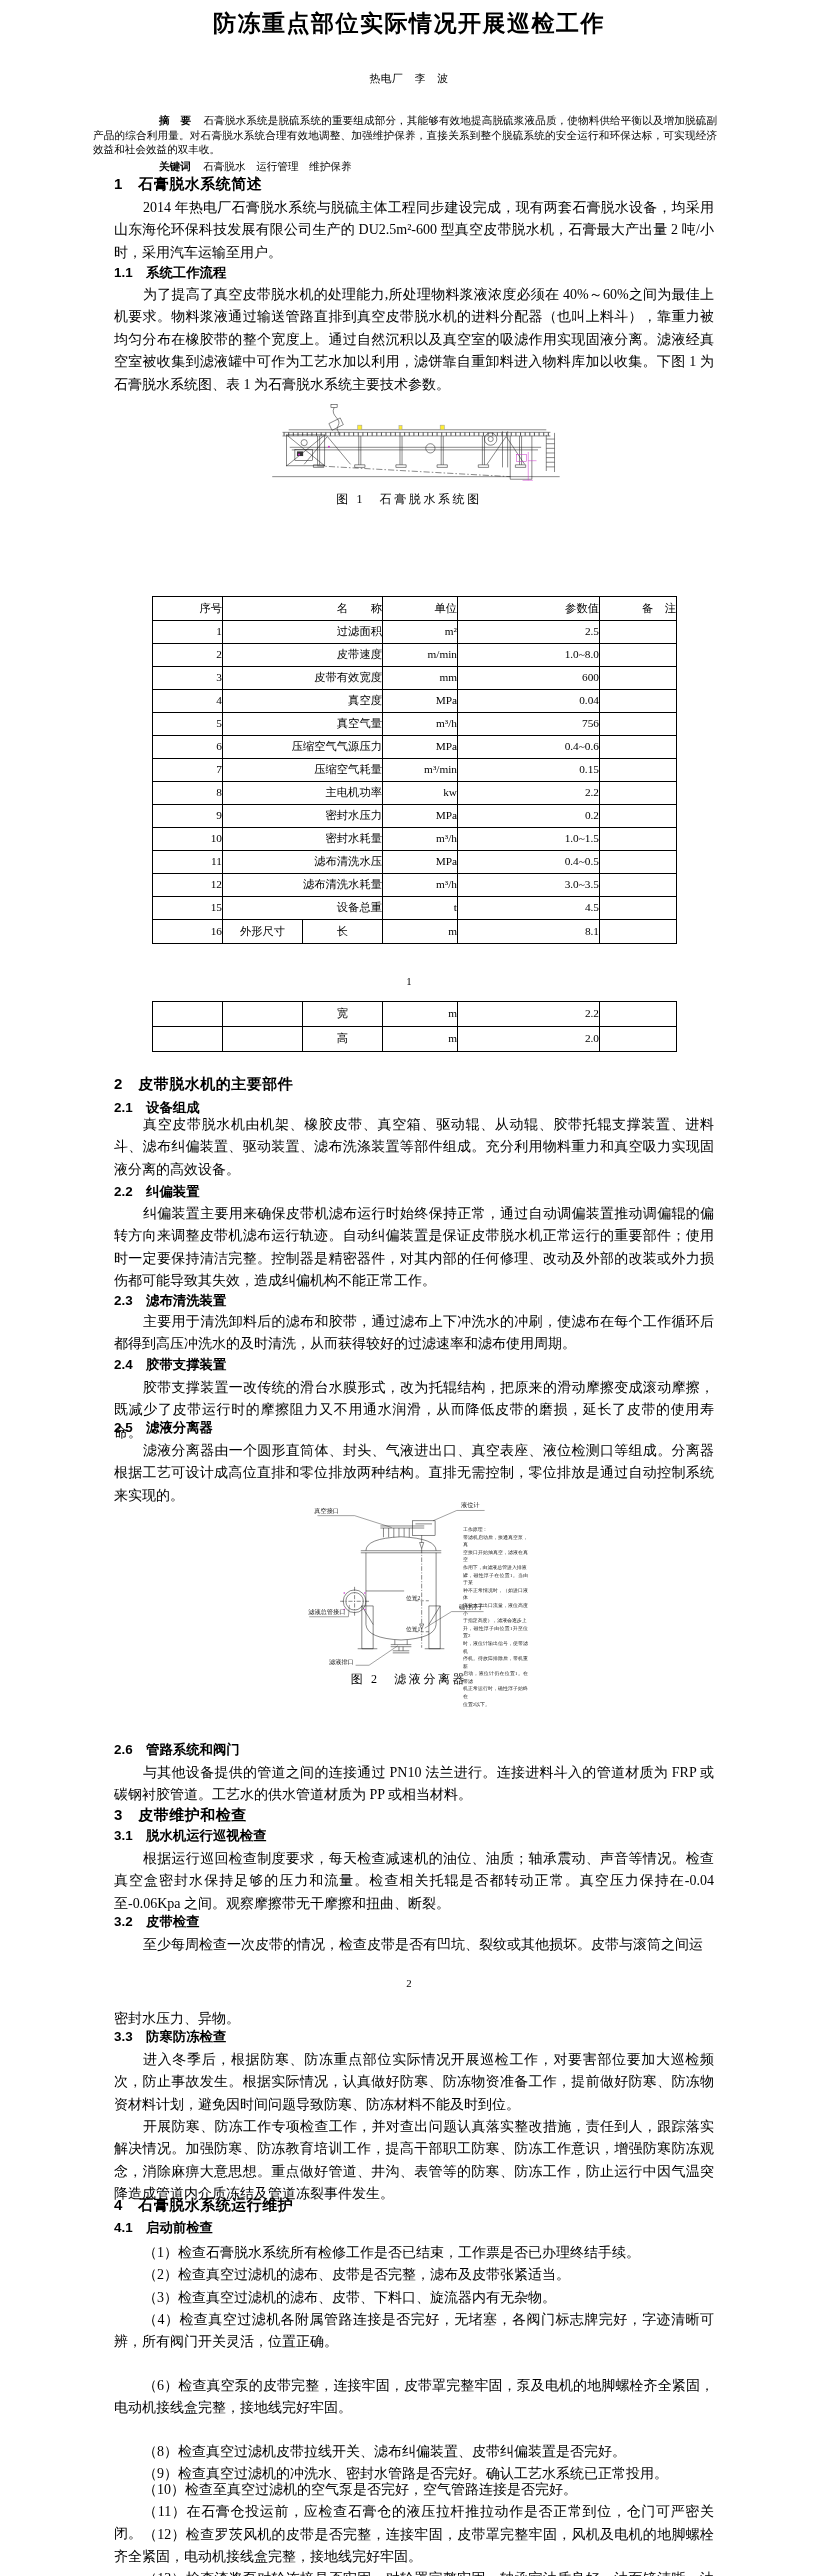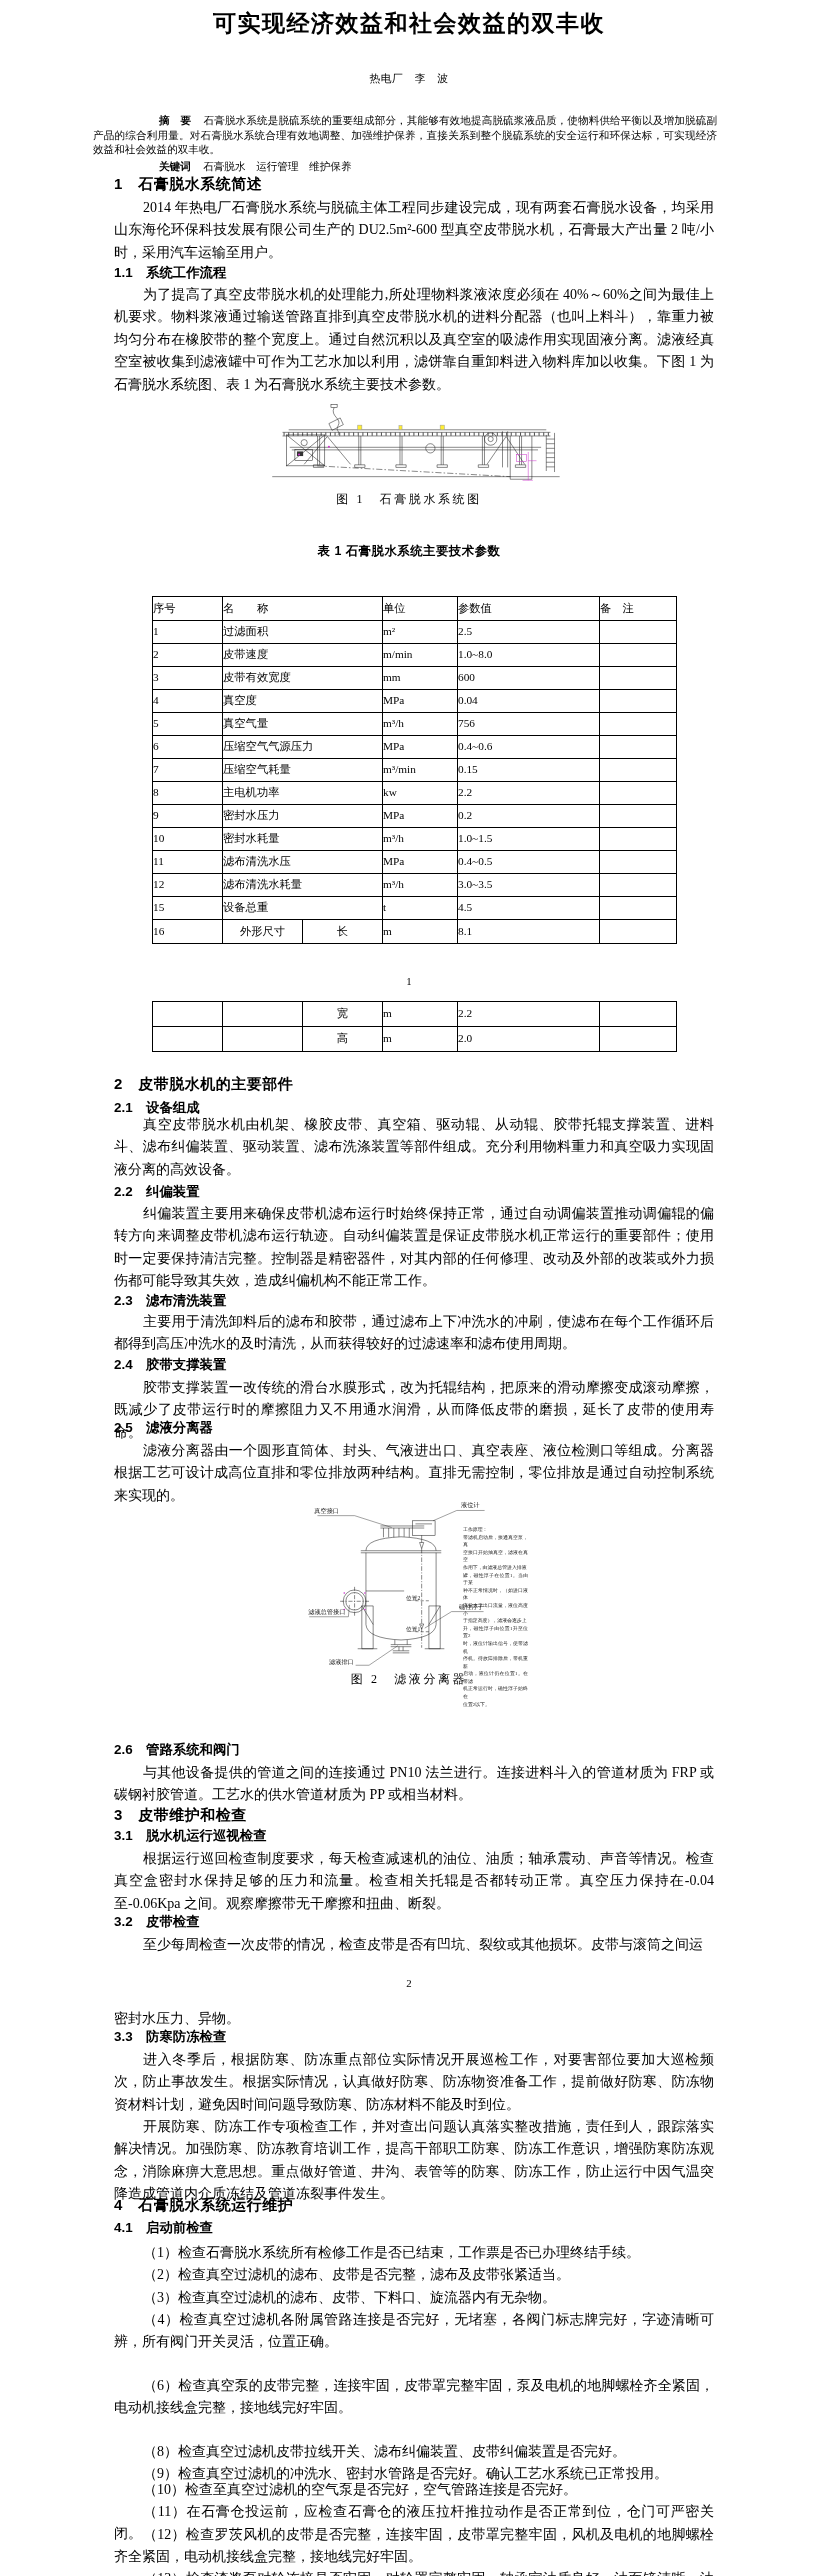--- a/index.html
+++ b/index.html
@@ -19,42 +19,42 @@
   .h2{left:114px;width:600px;font-size:13.4px;line-height:17.5px;font-weight:bold;
       font-family:"Liberation Sans","DejaVu Sans",sans-serif;}
   .p{left:114px;width:600px;font-size:14px;line-height:22.4px;text-align:justify;
      text-indent:29px;}
   .noindent{text-indent:0;}
   .pagenum{font-size:10.8px;line-height:14.4px;}
   .figcap{font-size:12px;line-height:15.5px;letter-spacing:2.6px;}
   .tabletitle{font-size:12.4px;line-height:16.5px;font-weight:bold;
               font-family:"Liberation Sans","DejaVu Sans",sans-serif;letter-spacing:0.5px;}
   table.ptable{position:absolute;left:152px;border-collapse:collapse;table-layout:fixed;
-               width:523px;font-size:11.3px;line-height:13.4px;text-align:left;
+               width:523px;font-size:11.3px;line-height:13.4px;text-align:right;
                border:1px solid #000;padding-left:37px;}
   table.ptable td{border:0.5px solid #000;padding:0;overflow:hidden;}
   table.main tr{height:23px;}
   table.main tr.hdr{height:24px;}
   table.cont tr{height:24px;}
   .splitwrap{display:flex;height:100%;align-items:stretch;}
   .splitwrap .sl{width:79px;border-right:0.5px solid #000;display:flex;align-items:center;justify-content:center;}
   .splitwrap .sr{flex:1;display:flex;align-items:center;justify-content:center;}
   .figbox{background:#fff;}
   .fig2label{position:absolute;font-size:6.2px;line-height:7.2px;white-space:nowrap;color:#111;}
   .fig2small{position:absolute;font-size:5.7px;line-height:6.7px;white-space:nowrap;color:#111;}
   .principle{position:absolute;font-size:4.9px;line-height:7.6px;width:65px;
              white-space:pre-line;color:#222;text-align:justify;}
   svg{display:block;}
 </style>
 </head>
 <body>
 
 <div id="page">
 
-  <div class="abs center title" style="top:9.3px">可实现经济效益和社会效益的双丰收</div>
+  <div class="abs center title" style="top:9.3px">防冻重点部位实际情况开展巡检工作</div>
   <div class="abs center author" style="top:71px">热电厂　李　波</div>
 
   <div class="abs abstract" style="top:113px"><span class="blabel">摘　要</span><span>石膏脱水系统是脱硫系统的重要组成部分，其能够有效地提高脱硫浆液品质，使物料供给平衡以及增加脱硫副产品的综合利用量。对石膏脱水系统合理有效地调整、加强维护保养，直接关系到整个脱硫系统的安全运行和环保达标，可实现经济效益和社会效益的双丰收。</span></div>
   <div class="abs keywords" style="top:159px"><span class="blabel">关键词</span><span>石膏脱水　运行管理　维护保养</span></div>
 
   <div class="abs h1" style="top:175px">1　石膏脱水系统简述</div>
   <div class="abs p" style="top:197px">2014 年热电厂石膏脱水系统与脱硫主体工程同步建设完成，现有两套石膏脱水设备，均采用山东海伦环保科技发展有限公司生产的 DU2.5m²-600 型真空皮带脱水机，石膏最大产出量 2 吨/小时，采用汽车运输至用户。</div>
   <div class="abs h2" style="top:264px">1.1　系统工作流程</div>
   <div class="abs p" style="top:284px">为了提高了真空皮带脱水机的处理能力,所处理物料浆液浓度必须在 40%～60%之间为最佳上机要求。物料浆液通过输送管路直排到真空皮带脱水机的进料分配器（也叫上料斗），靠重力被均匀分布在橡胶带的整个宽度上。通过自然沉积以及真空室的吸滤作用实现固液分离。滤液经真空室被收集到滤液罐中可作为工艺水加以利用，滤饼靠自重卸料进入物料库加以收集。下图 1 为石膏脱水系统图、表 1 为石膏脱水系统主要技术参数。</div>
 
@@ -135,21 +135,20 @@
           <rect x="254" y="44" width="6" height="8" fill="#ffee33"></rect>
           <rect x="334" y="43" width="8" height="9" fill="#ffee33"></rect>
         </g>
         <circle cx="60" cy="100" r="2" fill="#cc33cc" stroke="none"></circle>
         <circle cx="118" cy="85" r="2" fill="#cc33cc" stroke="none"></circle>
       </g>
     </svg>
   </div>
   <div class="abs center figcap" style="top:492px">图 1　石膏脱水系统图</div>
 
-  <div class="abs center tabletitle" style="top:543px">表 1 石膏脱水系统主要技术参数</div>
   <table class="ptable main" style="top:596px">
     <colgroup>
         <col style="width:70px">
         <col style="width:160px">
         <col style="width:75px">
         <col style="width:142px">
         <col style="width:77px">
       </colgroup>
     <tbody>
       <tr class="hdr">

